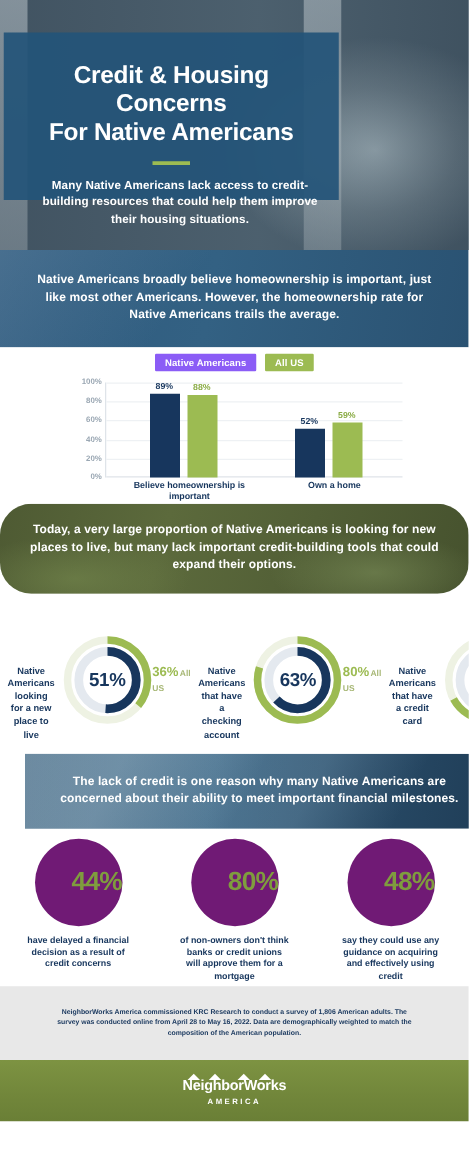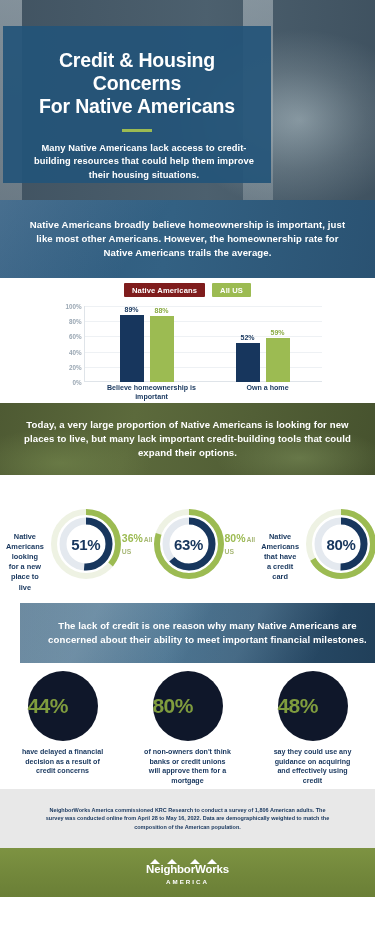--- a/index.html
+++ b/index.html
@@ -19,21 +19,21 @@
       radial-gradient(ellipse 120px 90px at 300px 120px, #9fb0b8 0%, #6d7f8a 55%, #4e6270 100%),
       linear-gradient(115deg,#8d9aa2 0%,#737f88 28%,#5e6e79 48%,#8894a0 70%,#6a7a86 100%);
   }
   .hero-vign { position:absolute; inset:0;
     background:linear-gradient(90deg, rgba(40,55,70,.35) 0%, rgba(40,55,70,.05) 55%, rgba(30,45,60,.3) 100%); }
   .hero-strip { position:absolute; left:0; top:0; width:22px; height:200px;
     background:linear-gradient(180deg,#b9c3c9,#8e9aa2); opacity:.55; }
   .hero-strip2 { position:absolute; left:243px; top:0; width:30px; height:200px;
     background:linear-gradient(180deg,#cfd7db,#9aa6ad); opacity:.45; }
   .hero-panel {
-    position:absolute; left:3px; top:26px; width:268px; height:157px;
+    position:absolute; left:3px; top:26px; width:268px; height:134px;
     background:rgba(35,84,120,0.93);
   }
   .hero-title {
     color:#fff; font-size:19.5px; line-height:23px; font-weight:bold;
     letter-spacing:-0.2px; text-align:center; padding:23px 14px 0 14px;
   }
   .hero-rule { width:30px; height:2.5px; background:#9cbb52; margin:11px auto 0 auto; }
   .hero-sub {
     color:#ffffff; font-size:9.3px; line-height:13.6px; font-weight:bold;
     text-align:center; padding:10px 12px 0 26px; letter-spacing:.1px;
@@ -50,21 +50,21 @@
   .banner-blue {
     height:78px;
     background:linear-gradient(100deg,#2f597e 0%,#2b5madd 1%,#2e5a7d 30%,#34617f 55%,#2b5474 100%);
   }
   .banner-blue-bg {
     position:absolute; inset:0;
     background:
       linear-gradient(125deg, rgba(120,150,175,.35) 0%, rgba(40,85,120,0) 40%),
       linear-gradient(100deg,#2e5a7e 0%,#336183 45%,#2a5272 100%);
   }
-  .banner-green { height:72px; }
+  .banner-green { height:72px;border-radius:25px; }
   .banner-green-bg {
     position:absolute; inset:0;
     background:
       radial-gradient(ellipse 130px 50px at 60px 60px, rgba(120,140,80,.55) 0%, rgba(0,0,0,0) 70%),
       radial-gradient(ellipse 120px 45px at 300px 55px, rgba(130,150,95,.5) 0%, rgba(0,0,0,0) 70%),
       linear-gradient(105deg,#4e5a33 0%,#5c6a3c 35%,#525f36 65%,#46522e 100%);
   }
   .banner-dark { height:60px;margin-left:20px; }
   .banner-dark-bg {
     position:absolute; inset:0;
@@ -74,21 +74,21 @@
       linear-gradient(100deg,#2a4c68 0%,#35607f 40%,#284a66 72%,#1f3d57 100%);
   }
 
   
   .chartsec { width:375px; height:125px; background:#fff; position:relative; padding-top:5px; }
   .legend { display:flex; justify-content:center; gap:7px; margin-bottom:9px; }
   .lg {
     font-size:7.6px; font-weight:bold; color:#fff; padding:2.5px 8px;
     letter-spacing:.1px; border-radius:1px;
   }
-  .lg.navy { background:#7f1d1d;text-align:right; }
+  .lg.navy { background:#8b5cf6;text-align:right; }
   .lg.green { background:#9cbb52; }
 
   .plot { position:relative; margin:0 auto; width:268px; height:88px; }
   .yaxis { position:absolute; left:0; top:0; width:30px; height:76px; }
   .ytick {
     position:absolute; right:2px; font-size:6.3px; color:#9aa7b3;
     font-weight:bold; transform:translateY(-50%);
   }
   .grid { position:absolute; left:30px; top:0; right:0; height:76px;
     border-left:1px solid #dfe4e9; }
@@ -128,22 +128,22 @@
     position:absolute; inset:0; display:flex; align-items:center; justify-content:center;
     font-size:15px; font-weight:bold; color:#17365d; letter-spacing:-.3px;
   }
   .dsub { margin-top:4px; font-size:10.5px; font-weight:bold; color:#9cbb52; }
   .dsub .small { font-size:6.8px; color:#a8b877; margin-left:1px; }
 
   
   .circsec { width:375px; height:126px; background:#fff; display:flex; padding-top:8px; }
   .ccol { flex:1; display:flex; flex-direction:column; align-items:center; }
   .circ {
-    width:70px; height:70px; border-radius:50%; background:#0f172a;
-    display:flex; align-items:center; justify-content:flex-start;
+    width:70px; height:70px; border-radius:50%; background:#701a75;
+    display:flex; align-items:center; justify-content:flex-end;
   }
   .circ span { font-size:21px; font-weight:bold; color:#7f9c3e; letter-spacing:-.6px; }
   .ccap {
     margin-top:7px; font-size:7.1px; line-height:9.6px; font-weight:bold;
     color:#17365d; text-align:center; padding:0 18px;
   }
 
   
   .foot { width:375px; height:59px; background:#e8e8e8; display:flex;
     align-items:center; justify-content:center; }
@@ -260,20 +260,21 @@
           <circle id="don-in-0" cx="36" cy="36" r="23" fill="none" stroke="#17365d" stroke-width="7" stroke-linecap="butt" transform="rotate(-90 36 36)" stroke-dasharray="73.70176365321655 144.51326206513048"></circle>
         </svg>
         <div class="dval">51%</div>
       </div>
       <div class="dsub">
         <span>36%</span><span class="small">All US</span>
       </div>
     </div>
 
     <div class="dcol">
+      <div class="dtitle">Native Americans that have a checking account</div>
       <div class="dwrap">
         <svg width="72" height="72" viewBox="0 0 72 72">
           <circle cx="36" cy="36" r="32" fill="none" stroke="#eef2e3" stroke-width="6"></circle>
           <circle cx="36" cy="36" r="23" fill="none" stroke="#e4e9ef" stroke-width="7"></circle>
           <circle id="don-out-1" cx="36" cy="36" r="32" fill="none" stroke="#9cbb52" stroke-width="6" stroke-linecap="butt" transform="rotate(-90 36 36)" stroke-dasharray="160.8495438637974 201.06192982974676"></circle>
           <circle id="don-in-1" cx="36" cy="36" r="23" fill="none" stroke="#17365d" stroke-width="7" stroke-linecap="butt" transform="rotate(-90 36 36)" stroke-dasharray="91.04335510103219 144.51326206513048"></circle>
         </svg>
         <div class="dval">63%</div>
       </div>
       <div class="dsub">

